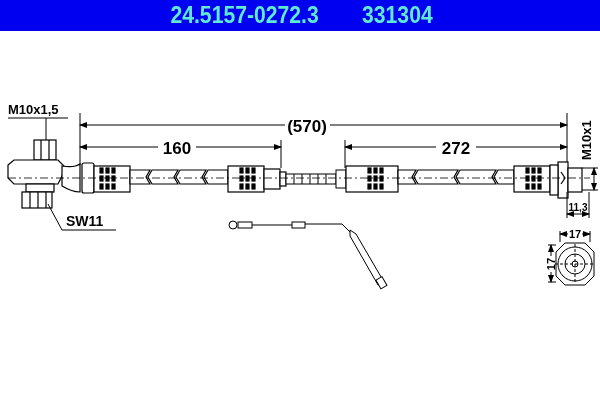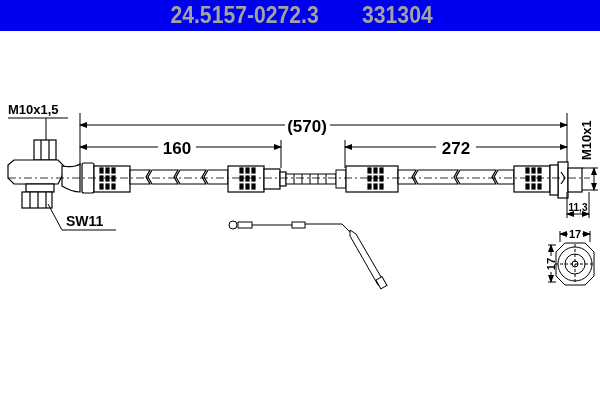--- a/index.html
+++ b/index.html
@@ -1,17 +1,17 @@
 <!DOCTYPE html>
 <html><head>
 <meta charset="utf-8">
 <style>
   html,body{margin:0;padding:0;background:#fff;}
   body{width:600px;height:400px;position:relative;overflow:hidden;font-family:"Liberation Sans",sans-serif;}
-  .header{position:absolute;left:0;top:0;width:600px;height:31px;background:#0000f0;color:#a3a3a3;
+  .header{position:absolute;left:0;top:0;width:600px;height:31px;background:#0000f0;color:#5eead4;
     font-weight:bold;font-size:23px;display:flex;justify-content:center;align-items:center;gap:34px;letter-spacing:0px;}
   .header span{display:inline-block;transform:scaleX(0.92);}
   svg{position:absolute;left:0;top:0;}
   .lbl{font-family:"Liberation Sans",sans-serif;font-weight:bold;fill:#000;}
 </style>
 </head>
 <body>
 
 <div class="header">
   <span>24.5157-0272.3</span>

